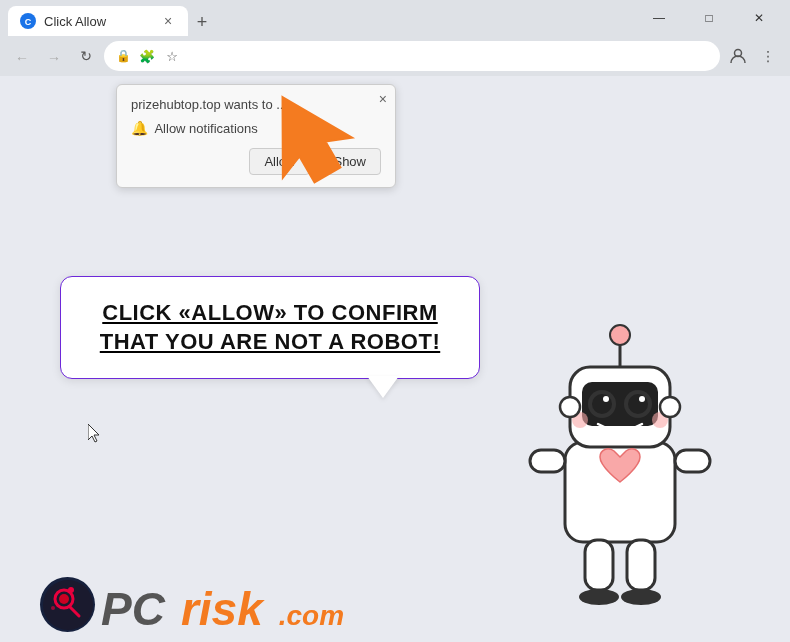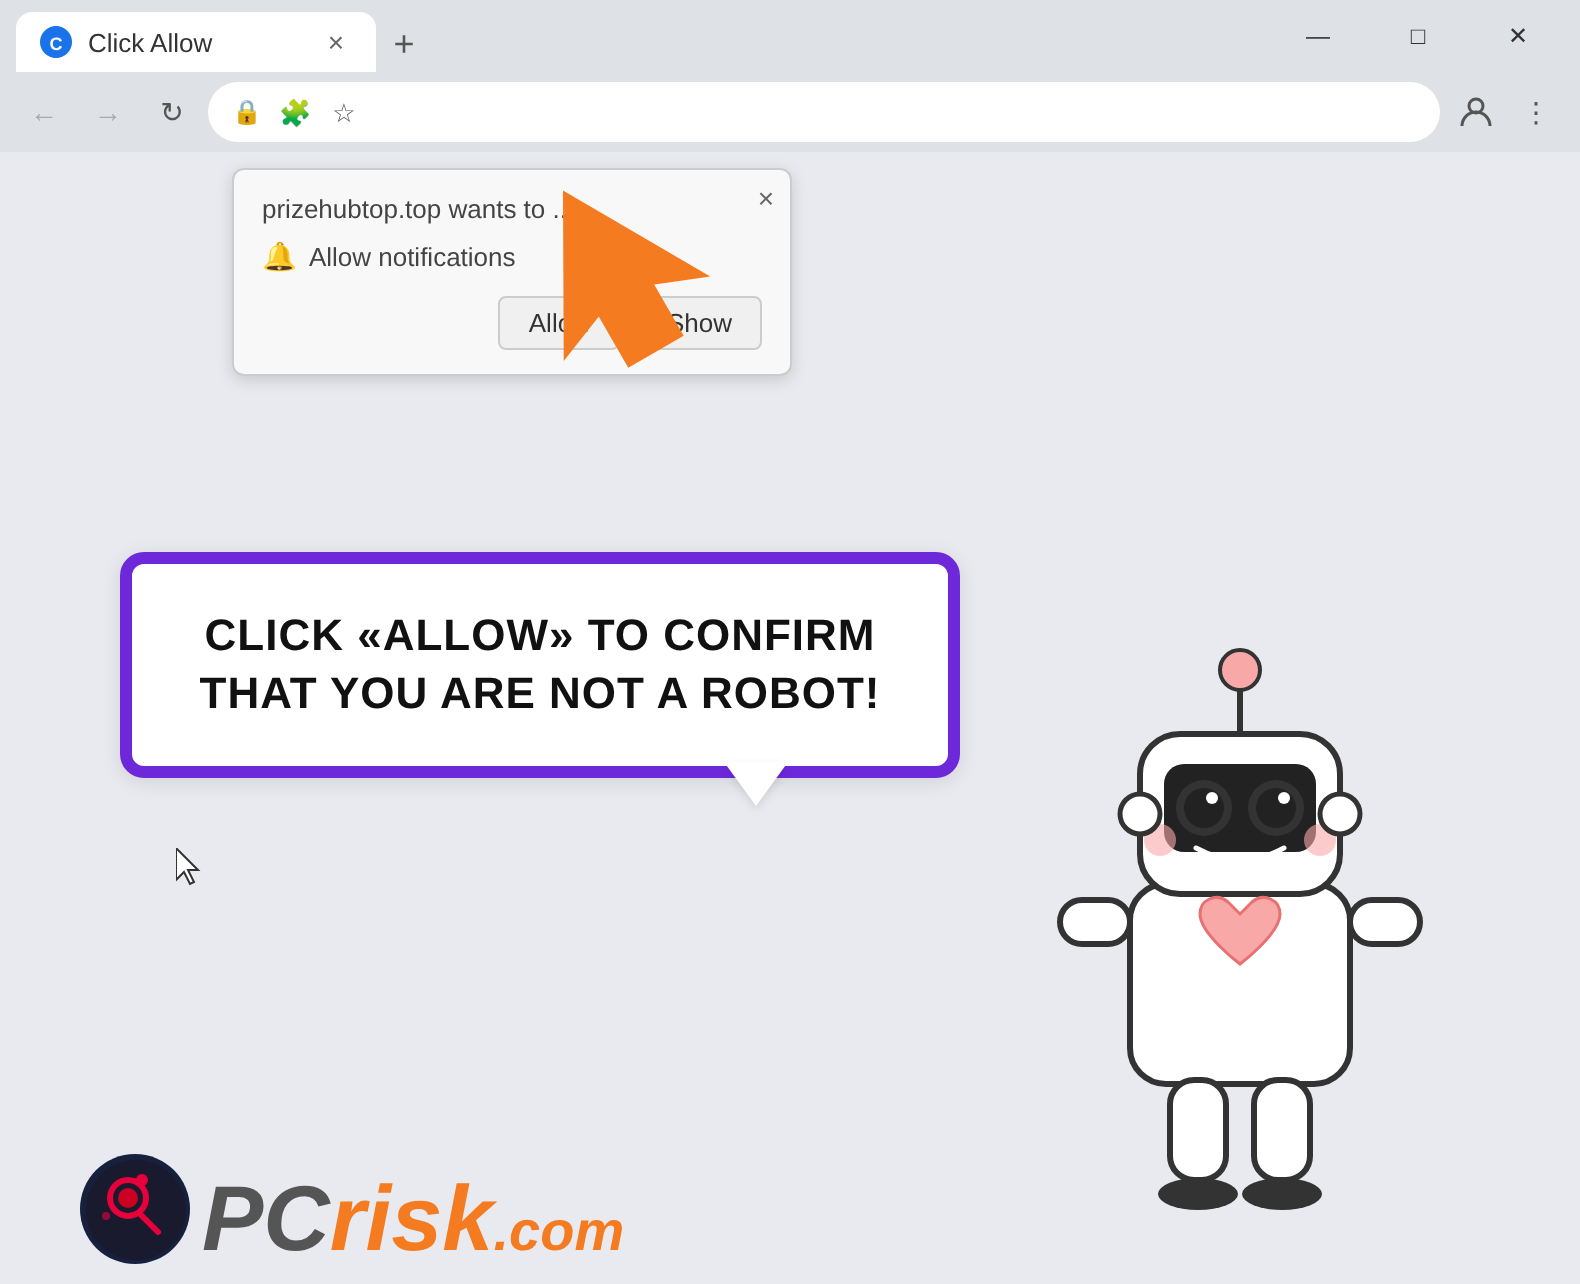--- a/index.html
+++ b/index.html
@@ -237,21 +237,22 @@
     
     .speech-bubble {
       position: absolute;
       top: 200px;
       left: 60px;
       background: white;
       border-radius: 12px;
       padding: 22px 28px;
       max-width: 420px;
       box-shadow: 0 2px 10px rgba(0,0,0,0.1);
-      border: 6px solid #6d28d9;
+      border: 1px solid #6d28d9;
+      text-decoration: underline;
     }
     .speech-bubble::after {
       content: '';
       position: absolute;
       bottom: -20px;
       right: 80px;
       width: 0;
       height: 0;
       border-left: 16px solid transparent;
       border-right: 16px solid transparent;
@@ -438,21 +439,21 @@
 
           <line x1="27" y1="27" x2="36" y2="36" stroke="#e8003d" stroke-width="3" stroke-linecap="round"></line>
 
           <circle cx="21" cy="19" r="5" fill="#cc0022"></circle>
 
           <circle cx="28" cy="10" r="3" fill="#e8003d"></circle>
           <circle cx="10" cy="28" r="2" fill="#e8003d" opacity="0.6"></circle>
         </svg>
       </div>
       <div>
-        <div style="display:flex; align-items:baseline; gap:0px;">
+        <div style="display:flex; align-items:baseline; gap:16px;">
           <span style="font-size:46px; font-weight:900; font-style:italic; color:#555; line-height:1;">PC</span>
             <span style="font-size:46px; font-weight:900; font-style:italic; color:#f47b20; line-height:1;">risk</span>
             <span style="font-size:28px; font-weight:900; font-style:italic; color:#f47b20; line-height:1;margin-top:24px;">.com</span>
         </div>
       </div>
     </div>
 
     <div class="cursor">
       <svg width="14" height="20" viewBox="0 0 14 20">
         <path d="M0 0 L0 16 L4 12 L7 18 L9 17 L6 11 L11 11 Z" fill="white" stroke="#333" stroke-width="1"></path>

